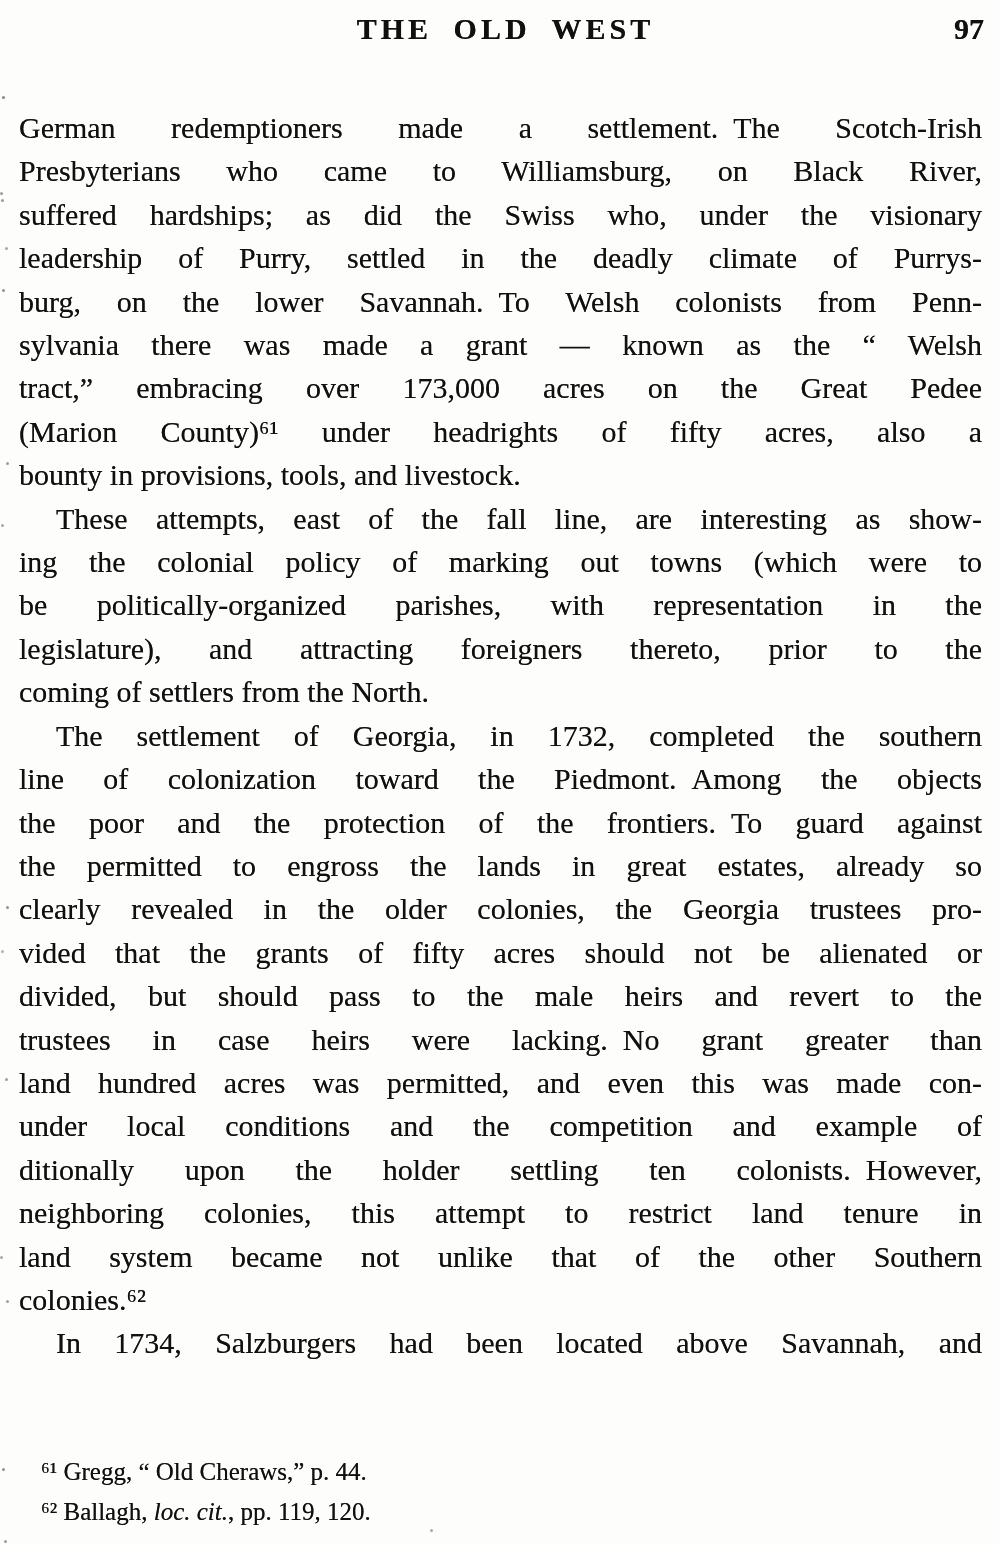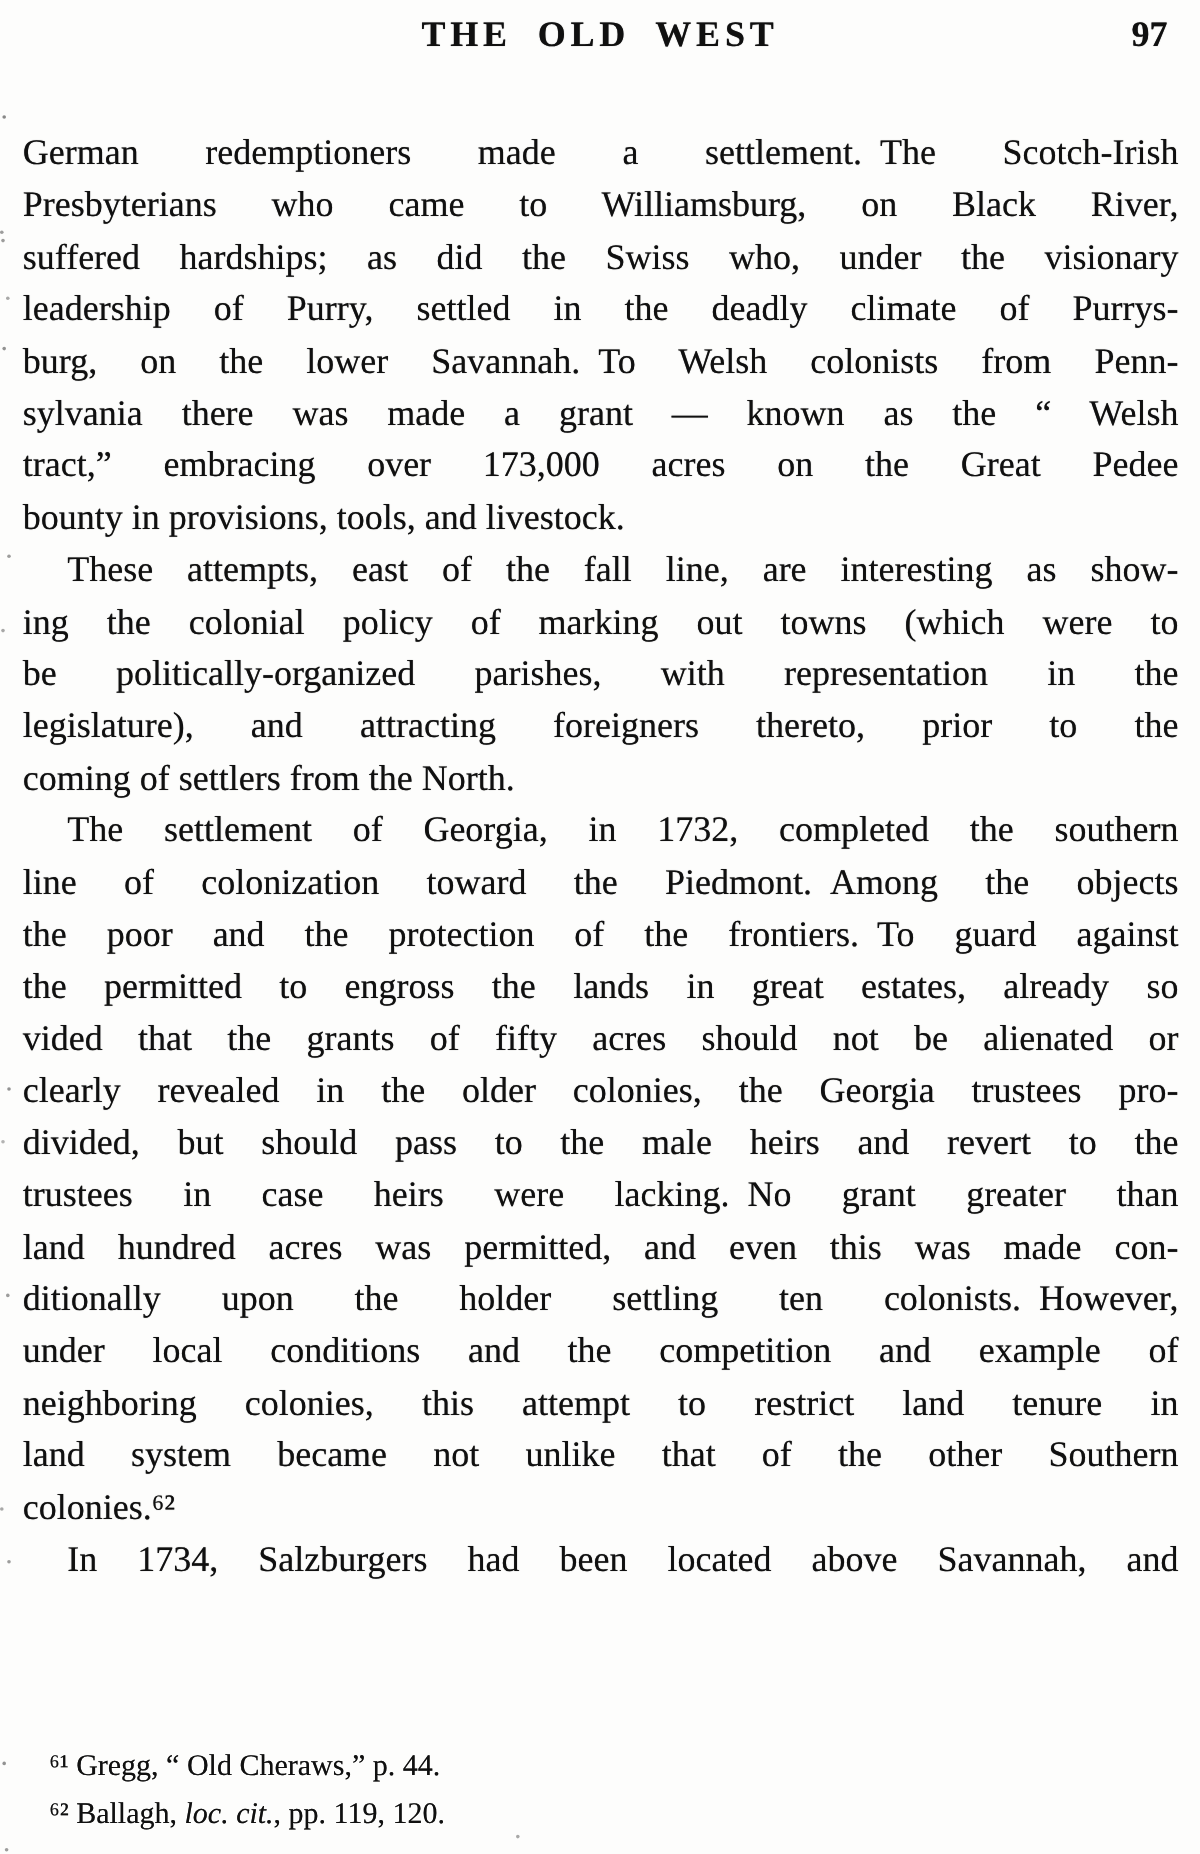--- a/index.html
+++ b/index.html
@@ -14,21 +14,21 @@
     background: #fdfdfc;
     overflow: hidden;
     font-family: "Liberation Serif", "DejaVu Serif", serif;
     color: #101010;
   }
   
   .header {
     position: absolute;
     top: 12px;
     left: 19px;
-    right: 19px;
+    right: 8px;
     height: 36px;
   }
   .running-title {
     display: block;
     text-align: center;
     font-size: 30px;
     letter-spacing: 4px;
     word-spacing: 10px;
     font-weight: 600;
     text-shadow: 0 0 0.6px rgba(16,16,16,0.75);
@@ -106,37 +106,38 @@
   </div>
 
   <div class="body">
       <div class="line">German redemptioners made a settlement. The Scotch-Irish</div>
       <div class="line">Presbyterians who came to Williamsburg, on Black River,</div>
       <div class="line">suffered hardships; as did the Swiss who, under the visionary</div>
       <div class="line">leadership of Purry, settled in the deadly climate of Purrys-</div>
       <div class="line">burg, on the lower Savannah. To Welsh colonists from Penn-</div>
       <div class="line">sylvania there was made a grant — known as the “ Welsh</div>
       <div class="line">tract,” embracing over 173,000 acres on the Great Pedee</div>
+      <div class="line">(Marion County)⁶¹ under headrights of fifty acres, also a</div>
       <div class="line last">bounty in provisions, tools, and livestock.</div>
       <div class="line indent">These attempts, east of the fall line, are interesting as show-</div>
       <div class="line">ing the colonial policy of marking out towns (which were to</div>
       <div class="line">be politically-organized parishes, with representation in the</div>
       <div class="line">legislature), and attracting foreigners thereto, prior to the</div>
       <div class="line last">coming of settlers from the North.</div>
       <div class="line indent">The settlement of Georgia, in 1732, completed the southern</div>
       <div class="line">line of colonization toward the Piedmont. Among the objects</div>
       <div class="line">the poor and the protection of the frontiers. To guard against</div>
       <div class="line">the permitted to engross the lands in great estates, already so</div>
+      <div class="line">clearly revealed in the older colonies, the Georgia trustees pro-</div>
       <div class="line">vided that the grants of fifty acres should not be alienated or</div>
-      <div class="line">clearly revealed in the older colonies, the Georgia trustees pro-</div>
       <div class="line">divided, but should pass to the male heirs and revert to the</div>
       <div class="line">trustees in case heirs were lacking. No grant greater than</div>
       <div class="line">land hundred acres was permitted, and even this was made con-</div>
+      <div class="line">under local conditions and the competition and example of</div>
       <div class="line">ditionally upon the holder settling ten colonists. However,</div>
-      <div class="line">under local conditions and the competition and example of</div>
       <div class="line">neighboring colonies, this attempt to restrict land tenure in</div>
       <div class="line">land system became not unlike that of the other Southern</div>
       <div class="line last">colonies.⁶²</div>
       <div class="line indent">In 1734, Salzburgers had been located above Savannah, and</div>
     </div>
 
   <div class="footnotes">
       <div class="footnote"><span>⁶¹ Gregg, “ Old Cheraws,” p. 44.</span></div>
       <div class="footnote"><span>⁶² Ballagh, </span><span class="italic">loc. cit.</span><span>, pp. 119, 120.</span></div>
     </div>

